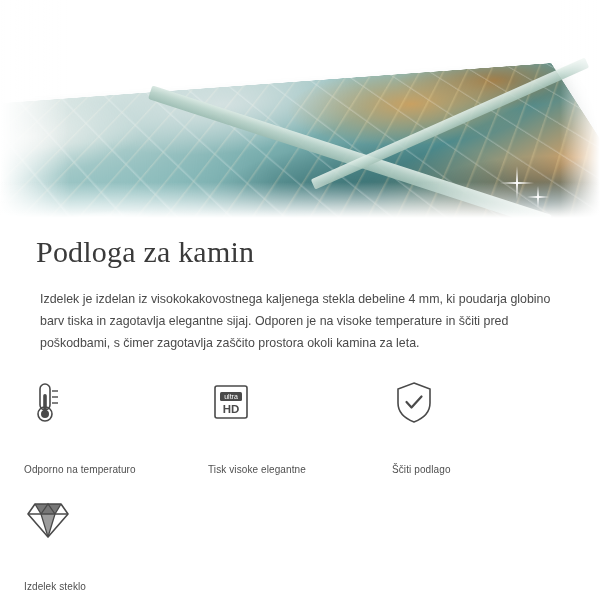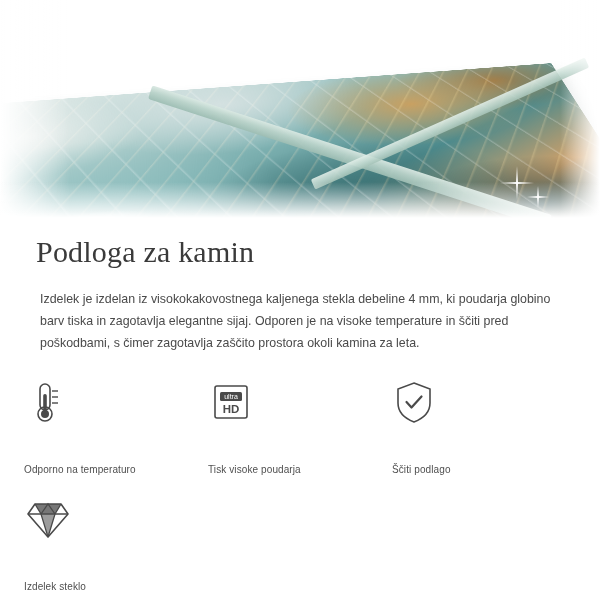--- a/index.html
+++ b/index.html
@@ -239,21 +239,21 @@
 
     <div class="feature">
       <div class="feature-icon">
         <svg width="46" height="42" viewBox="0 0 46 42">
           <rect x="7" y="4" width="32" height="32" rx="2" fill="none" stroke="#4a4a4a" stroke-width="1.6"></rect>
           <rect x="12" y="10" width="22" height="9" rx="1.5" fill="#4a4a4a"></rect>
           <text x="23" y="17.3" text-anchor="middle" font-family="Liberation Sans, sans-serif" font-size="7" fill="#ffffff">ultra</text>
           <text x="23" y="31" text-anchor="middle" font-family="Liberation Sans, sans-serif" font-size="11.5" font-weight="bold" fill="#4a4a4a">HD</text>
         </svg>
       </div>
-      <div class="feature-label">Tisk visoke poudarja</div>
+      <div class="feature-label">Tisk visoke elegantne</div>
     </div>
 
     <div class="feature">
       <div class="feature-icon">
         <svg width="44" height="46" viewBox="0 0 44 46">
           <path d="M22 3 L38 9 V23 C38 32 31 38.5 22 42 C13 38.5 6 32 6 23 V9 Z" fill="none" stroke="#4a4a4a" stroke-width="1.6"></path>
           <path d="M14.5 22 L19.5 27.5 L29.5 16.5" fill="none" stroke="#4a4a4a" stroke-width="2.2" stroke-linecap="round" stroke-linejoin="round"></path>
         </svg>
       </div>
       <div class="feature-label">Ščiti podlago</div>

